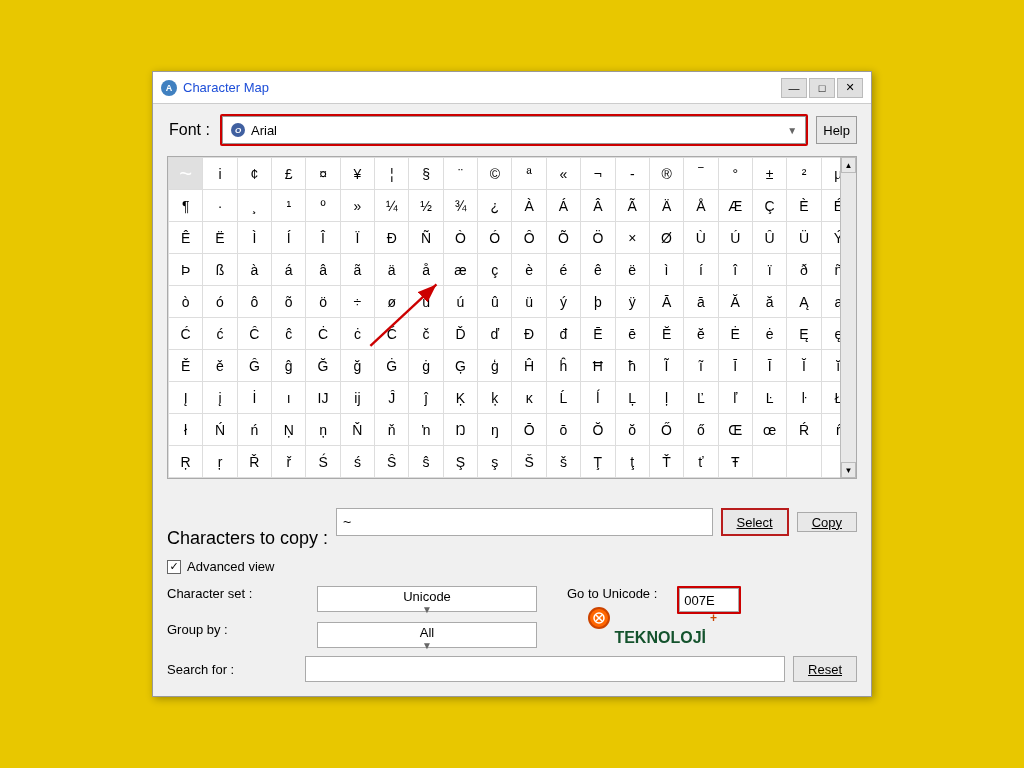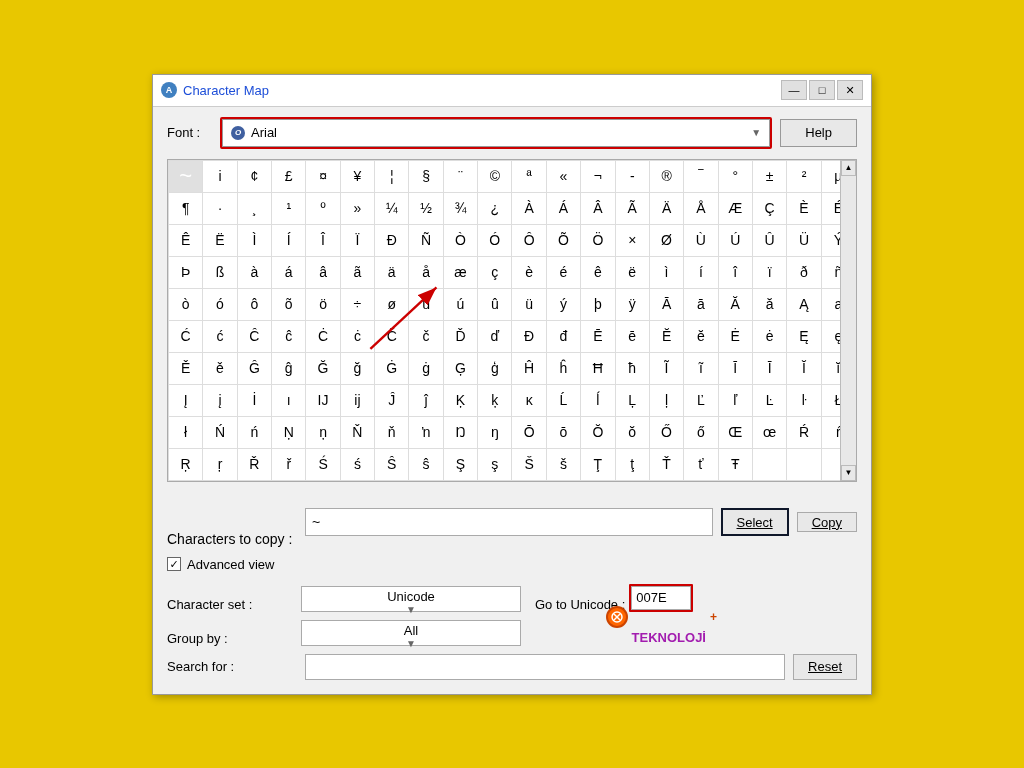--- a/index.html
+++ b/index.html
@@ -71,22 +71,23 @@
     .content {
       padding: 10px 14px 14px 14px;
     }
     .font-row {
       display: flex;
       align-items: center;
       margin-bottom: 10px;
       gap: 8px;
     }
     .font-label {
-      font-size: 13px;
+      font-size: 16px;
       min-width: 45px;
+      text-align: center;
     }
     .font-dropdown-wrapper {
       flex: 1;
       border: 2px solid #CC0000;
       border-radius: 2px;
     }
     .font-dropdown {
       width: 100%;
       height: 28px;
       border: 1px solid #999;
@@ -111,21 +112,21 @@
       display: flex;
       align-items: center;
       justify-content: center;
       color: white;
       font-size: 8px;
       font-style: italic;
       font-weight: bold;
     }
     .help-btn {
       height: 28px;
-      padding: 0 24px;
+      padding: 0 6px;
       background: #E8E8E8;
       border: 1px solid #999;
       cursor: pointer;
       font-size: 13px;
       white-space: nowrap;
     }
     .char-grid-container {
       border: 1px solid #aaa;
       background: white;
       position: relative;
@@ -195,36 +196,36 @@
       padding: 6px 0 0 0;
     }
     .copy-row {
       display: flex;
       align-items: center;
       margin-bottom: 10px;
       gap: 8px;
     }
     .copy-label {
       min-width: 130px;
-      font-size: 14px;
+      font-size: 18px;
       margin-top: 33px;
     }
     .copy-input {
       flex: 1;
       height: 28px;
       border: 1px solid #aaa;
       padding: 2px 6px;
       font-size: 14px;
       background: white;
     }
     .select-btn {
       height: 28px;
       padding: 0 14px;
       background: #E8E8E8;
-      border: 2px solid #0f172a;
+      border: 2px solid #b91c1c;
       cursor: pointer;
       font-size: 13px;
       text-decoration: underline;
     }
     .copy-btn {
       height: 20px;
       padding: 0 14px;
       background: #E8E8E8;
       border: 1px solid #aaa;
       cursor: pointer;
@@ -243,23 +244,23 @@
       border: 1px solid #666;
       background: white;
       display: flex;
       align-items: center;
       justify-content: center;
       font-size: 11px;
       cursor: pointer;
     }
     .form-row {
       display: flex;
-      align-items: flex-end;
+      align-items: flex-start;
       margin-bottom: 8px;
-      gap: 4px;
+      gap: 20px;
     }
     .form-label {
       min-width: 130px;
       font-size: 13px;
     }
     .form-dropdown {
       width: 220px;
       height: 26px;
       border: 1px solid #aaa;
       background: white;
@@ -618,16 +619,16 @@
   </div>
 
   <div style="position:absolute; bottom: 50px; right: 155px; display:flex; align-items:center; gap:4px;">
     <div style="width:22px;height:22px;background:#FF6600;border-radius:50%;display:flex;align-items:center;justify-content:center;border:2px solid #CC4400;">
       <svg width="14" height="14" viewBox="0 0 14 14">
           <circle cx="7" cy="7" r="5" fill="none" stroke="white" stroke-width="1.5"></circle>
           <line x1="4" y1="4" x2="10" y2="10" stroke="white" stroke-width="1.5"></line>
           <line x1="10" y1="4" x2="4" y2="10" stroke="white" stroke-width="1.5"></line>
         </svg>
     </div>
-    <span style="font-weight:bold;font-size:13px;color:#a21caf;margin-top:40px;">TEKNOLOJİ</span>
+    <span style="font-weight:bold;font-size:16px;color:#14532d;margin-top:40px;">TEKNOLOJİ</span>
     <span style="font-weight:bold;font-size:12px;color:#CC4400;">+</span>
   </div>
 </div>
 
 </body></html>

